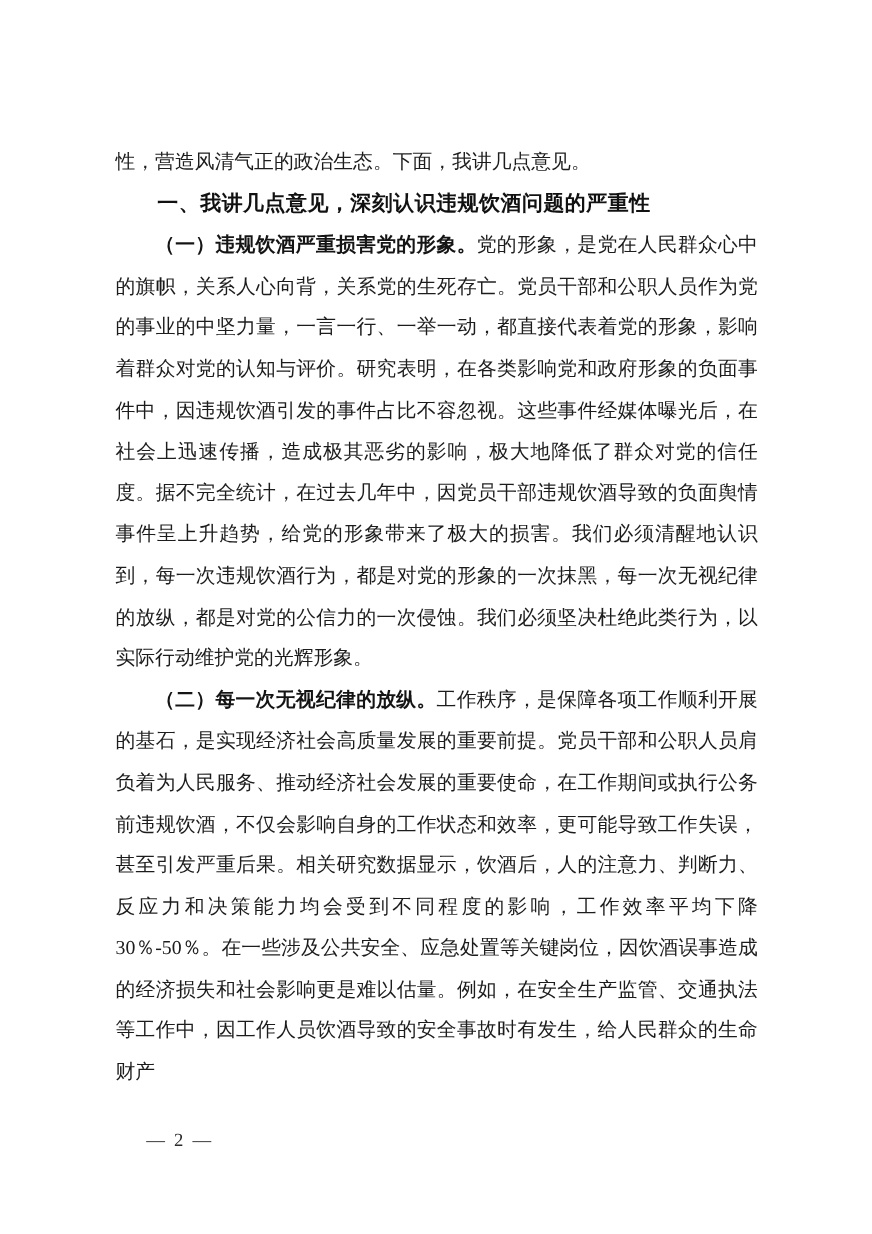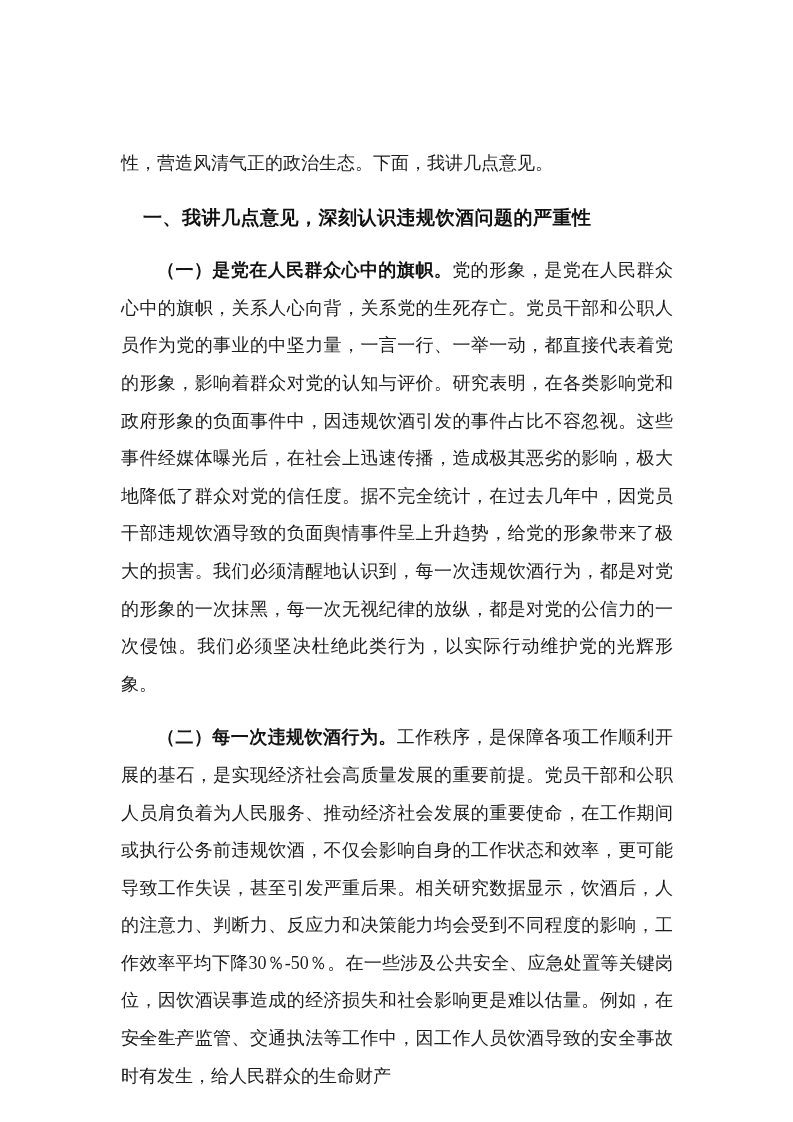--- a/index.html
+++ b/index.html
@@ -19,21 +19,21 @@
     left: 105px;
     top: 129px;
     width: 584px;
     font-family: "Liberation Serif", "DejaVu Serif", serif;
     font-size: 18px;
     line-height: 37.6px;
     color: #1c1c1c;
     text-align: justify;
   }
   .para {
-    margin: 16px;
+    margin: 0;
     text-indent: 2em;
   }
   .para.no-indent {
     text-indent: 0;
   }
   .heading {
     margin: 0;
     font-family: "Liberation Sans", "DejaVu Sans", sans-serif;
     font-weight: 700;
     font-size: 19px;
@@ -60,23 +60,23 @@
 <body>
 
 <div class="page">
 
   <main class="text-block">
 
     <p class="para no-indent">性，营造风清气正的政治生态。下面，我讲几点意见。</p>
 
     <h2 class="heading">一、我讲几点意见，深刻认识违规饮酒问题的严重性</h2>
 
-    <p class="para"><strong class="lead">（一）是党在人民群众心中的旗帜。</strong><span>党的形象，是党在人民群众心中的旗帜，关系人心向背，关系党的生死存亡。党员干部和公职人员作为党的事业的中坚力量，一言一行、一举一动，都直接代表着党的形象，影响着群众对党的认知与评价。研究表明，在各类影响党和政府形象的负面事件中，因违规饮酒引发的事件占比不容忽视。这些事件经媒体曝光后，在社会上迅速传播，造成极其恶劣的影响，极大地降低了群众对党的信任度。据不完全统计，在过去几年中，因党员干部违规饮酒导致的负面舆情事件呈上升趋势，给党的形象带来了极大的损害。我们必须清醒地认识到，每一次违规饮酒行为，都是对党的形象的一次抹黑，每一次无视纪律的放纵，都是对党的公信力的一次侵蚀。我们必须坚决杜绝此类行为，以实际行动维护党的光辉形象。</span></p>
+    <p class="para"><strong class="lead">（一）违规饮酒严重损害党的形象。</strong><span>党的形象，是党在人民群众心中的旗帜，关系人心向背，关系党的生死存亡。党员干部和公职人员作为党的事业的中坚力量，一言一行、一举一动，都直接代表着党的形象，影响着群众对党的认知与评价。研究表明，在各类影响党和政府形象的负面事件中，因违规饮酒引发的事件占比不容忽视。这些事件经媒体曝光后，在社会上迅速传播，造成极其恶劣的影响，极大地降低了群众对党的信任度。据不完全统计，在过去几年中，因党员干部违规饮酒导致的负面舆情事件呈上升趋势，给党的形象带来了极大的损害。我们必须清醒地认识到，每一次违规饮酒行为，都是对党的形象的一次抹黑，每一次无视纪律的放纵，都是对党的公信力的一次侵蚀。我们必须坚决杜绝此类行为，以实际行动维护党的光辉形象。</span></p>
 
-    <p class="para"><strong class="lead">（二）每一次违规饮酒行为。</strong><span>工作秩序，是保障各项工作顺利开展的基石，是实现经济社会高质量发展的重要前提。党员干部和公职人员肩负着为人民服务、推动经济社会发展的重要使命，在工作期间或执行公务前违规饮酒，不仅会影响自身的工作状态和效率，更可能导致工作失误，甚至引发严重后果。相关研究数据显示，饮酒后，人的注意力、判断力、反应力和决策能力均会受到不同程度的影响，工作效率平均下降30％-50％。在一些涉及公共安全、应急处置等关键岗位，因饮酒误事造成的经济损失和社会影响更是难以估量。例如，在安全生产监管、交通执法等工作中，因工作人员饮酒导致的安全事故时有发生，给人民群众的生命财产</span></p>
+    <p class="para"><strong class="lead">（二）每一次无视纪律的放纵。</strong><span>工作秩序，是保障各项工作顺利开展的基石，是实现经济社会高质量发展的重要前提。党员干部和公职人员肩负着为人民服务、推动经济社会发展的重要使命，在工作期间或执行公务前违规饮酒，不仅会影响自身的工作状态和效率，更可能导致工作失误，甚至引发严重后果。相关研究数据显示，饮酒后，人的注意力、判断力、反应力和决策能力均会受到不同程度的影响，工作效率平均下降30％-50％。在一些涉及公共安全、应急处置等关键岗位，因饮酒误事造成的经济损失和社会影响更是难以估量。例如，在安全生产监管、交通执法等工作中，因工作人员饮酒导致的安全事故时有发生，给人民群众的生命财产</span></p>
 
   </main>
 
   <footer class="page-footer">
     <span>— 2 —</span>
   </footer>
 
 </div>
 
 </body></html>

